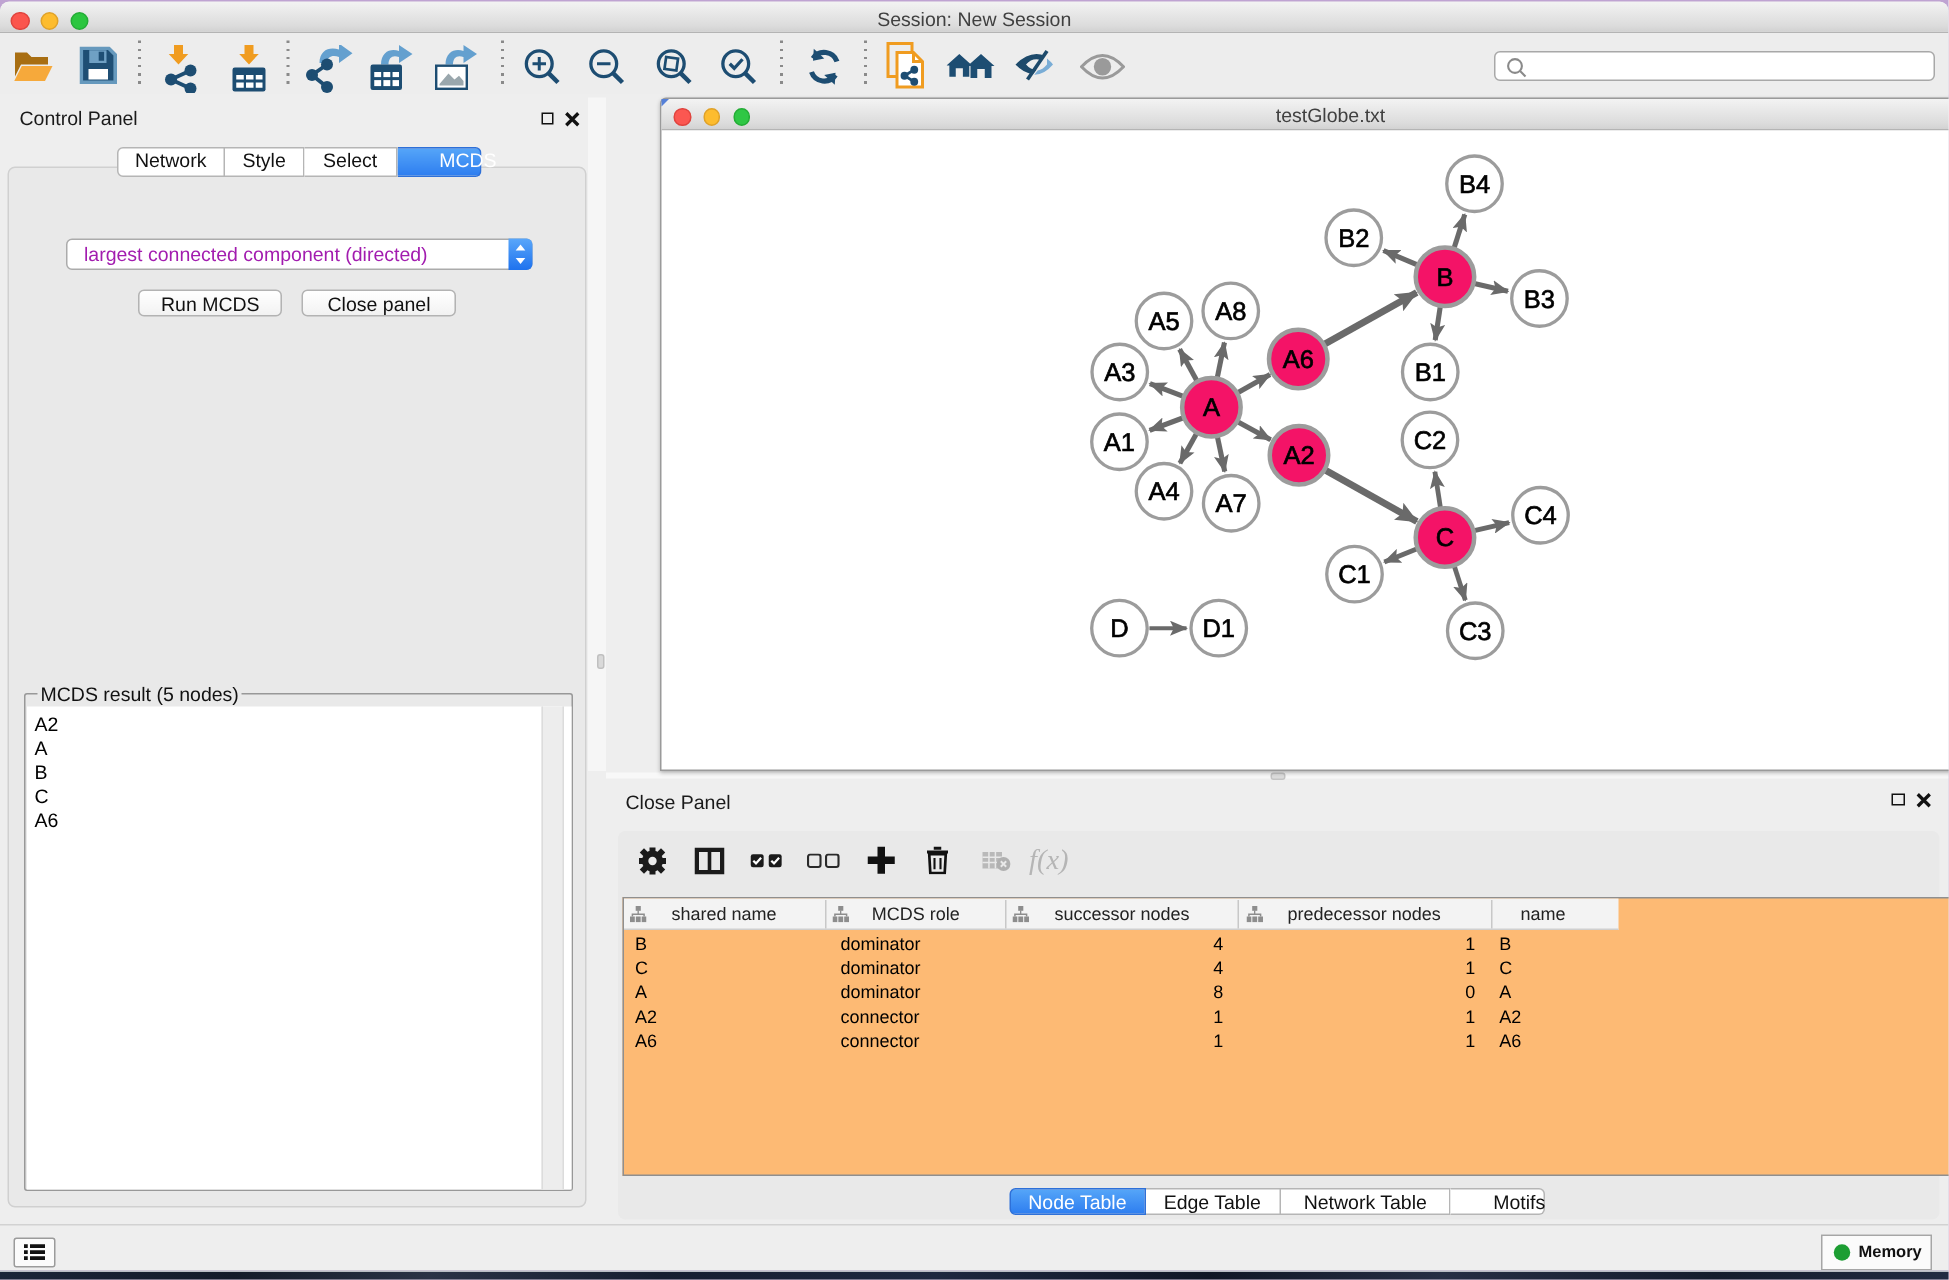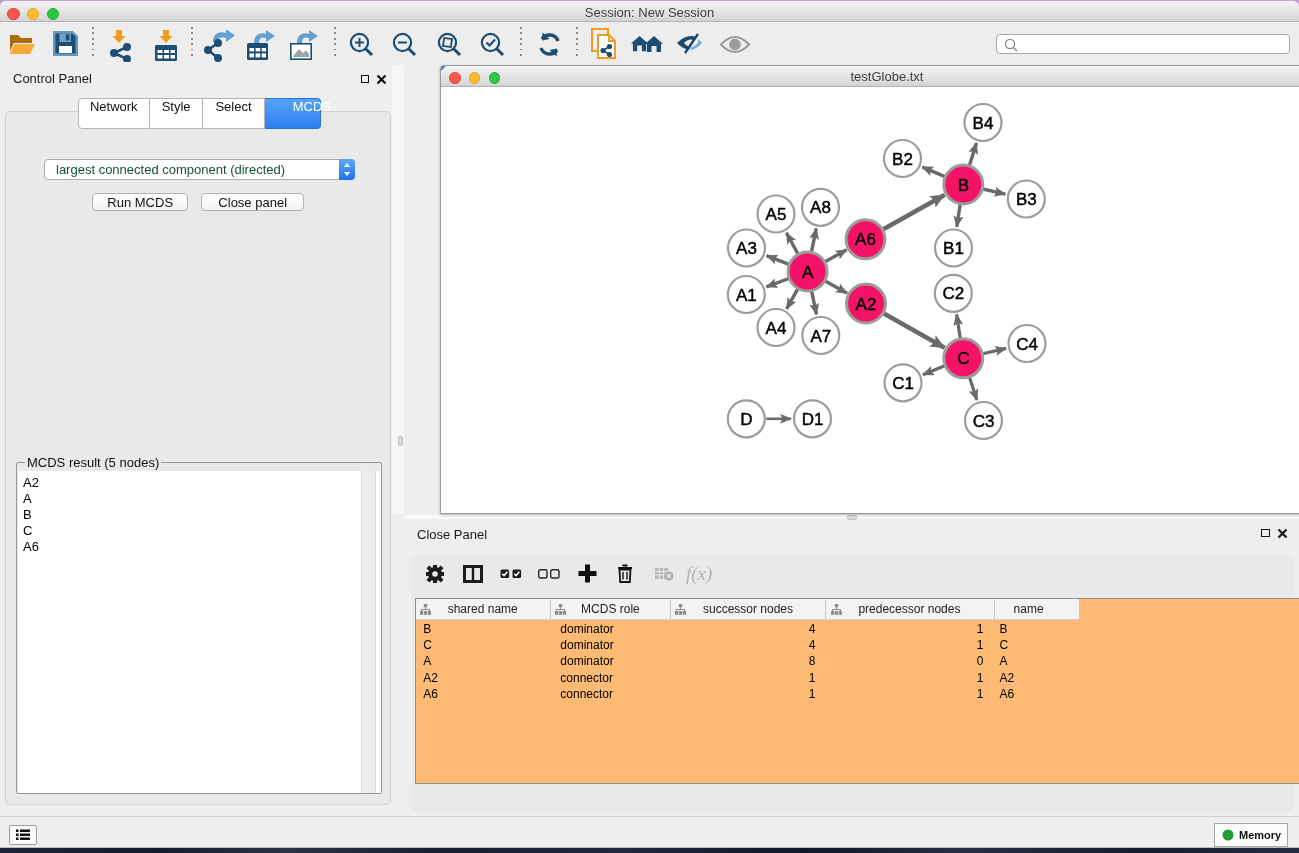--- a/index.html
+++ b/index.html
@@ -25,30 +25,30 @@
   background:repeating-linear-gradient(#8a8a8a 0 1.8px, transparent 1.8px 5.4px); }
 .ticon { position:absolute; top:0; }
 #searchbox { position:absolute; left:996px; top:12px; width:294px; height:20px;
   background:#fff; border:1px solid #a8a8a8; border-radius:4px; }
 
 #cp-title { position:absolute; left:13px; top:70px; font-size:13px; color:#1a1a1a; }
 .winbtn { position:absolute; font-size:12px; color:#111; }
 #cp-panel { position:absolute; left:5px; top:110px; width:386px; height:694px;
   background:#e9e9e9; border:1px solid #d0d0d0; border-radius:5px; }
 .tabrow { position:absolute; display:flex; }
-.tab { height:31px; font-size:13px; color:#111; background:#fff;
+.tab { height:20px; font-size:13px; color:#111; background:#fff;
   border:1px solid #b5b5b5; border-left:none; text-align:center; line-height:16px; }
 .tab.first { border-left:1px solid #b5b5b5; border-radius:4px 0 0 4px; }
 .tab.last { border-radius:0 4px 4px 0;padding-left:28px; }
 .tab.sel { background:linear-gradient(#55a5f8,#2e7ef0); color:#fff; border-color:#2e70d8; }
 #optlabel { position:absolute; left:0; top:135px; width:396px; text-align:center;
   font-size:13px; color:#111; }
 #dropdown { position:absolute; left:44px; top:158px; width:311px; height:21px;
   background:#fff; border:1px solid #ababab; border-radius:4px; font-size:13px;
-  color:#14532d; line-height:19px; padding-left:11px; }
+  color:#a21caf; line-height:19px; padding-left:11px; }
 #dropbtn { position:absolute; right:-1px; top:-1px; width:16px; height:21px;
   background:linear-gradient(#5aa7fa,#1e72ee); border-radius:0 4px 4px 0; }
 .btn { position:absolute; background:linear-gradient(#ffffff,#f2f2f2); border:1px solid #b3b3b3;
   border-radius:4px; font-size:13px; color:#111; text-align:center; }
 #groupbox { position:absolute; left:16px; top:461px; width:366px; height:332px;
   border:1px solid #989898; border-radius:2px; }
 #grouplabel { position:absolute; left:8px; top:-8px; background:#e9e9e9;
   font-size:13px; color:#111; padding:0 2px; }
 #mcdslist { position:absolute; left:1px; top:8px; width:363px; height:322px;
   background:#fff; font-size:13px; color:#000; line-height:16px; padding:4px 0 0 5px; }
@@ -482,20 +482,26 @@
 </div>
 <div class="trow" style="left:0;top:86.6px;width:877px;">
 <span class="cell" style="left:7.3px;">A6</span>
 <span class="cell" style="left:144.3px;">connector</span>
 <span class="cell" style="left:253.8px;width:145.7px;text-align:right;">1</span>
 <span class="cell" style="left:408.9px;width:158.6px;text-align:right;">1</span>
 <span class="cell" style="left:583.5px;">A6</span>
 </div>
     </div>
   </div>
+  <div class="tabrow2" style="left:673px;top:791px;">
+    <div class="tab sel first" style="width:90.5px;height:17.5px;line-height:17px;">Node Table</div>
+    <div class="tab" style="width:90.4px;height:17.5px;line-height:17px;">Edge Table</div>
+    <div class="tab" style="width:113.6px;height:17.5px;line-height:17px;">Network Table</div>
+    <div class="tab last" style="width:62.7px;height:17.5px;line-height:17px;">Motifs</div>
+  </div>
 
   <div id="statusline"></div>
   <div id="listbtn">
     <svg width="26" height="18" style="position:absolute;left:0;top:0;">
       <g fill="#111">
         <rect x="6" y="3.5" width="2.5" height="2.5"></rect>
             <rect x="10" y="3.5" width="10" height="2.5"></rect>
         <rect x="6" y="7.5" width="2.5" height="2.5"></rect>
             <rect x="10" y="7.5" width="10" height="2.5"></rect>
         <rect x="6" y="11.5" width="2.5" height="2.5"></rect>

